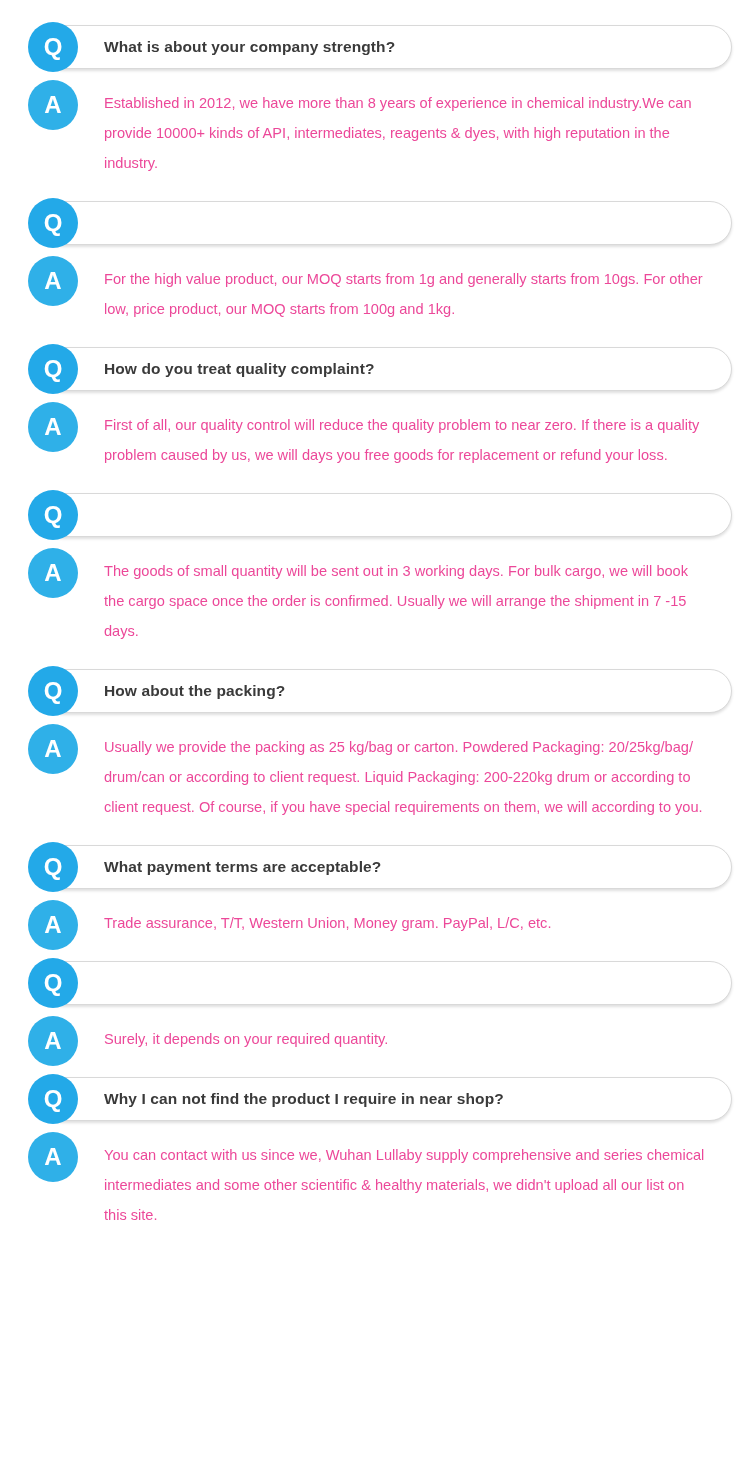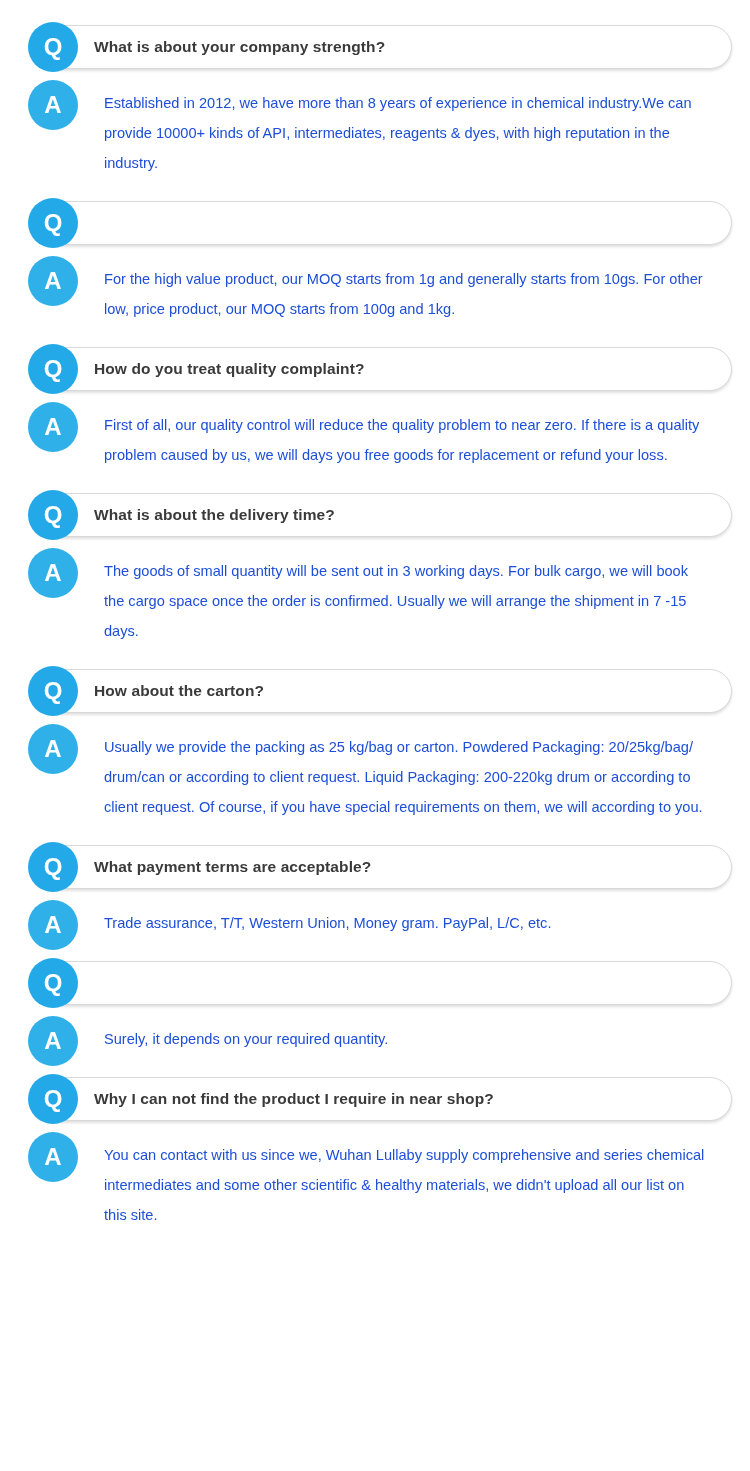--- a/index.html
+++ b/index.html
@@ -35,21 +35,21 @@
     right: 4px;
     top: 3px;
     height: 44px;
     background: #ffffff;
     border: 1px solid #d9d9d9;
     border-radius: 22px;
     box-shadow: 0 2px 3px rgba(0,0,0,0.13);
   }
   .q-text {
     position: absolute;
-    left: 80px;
+    left: 90px;
     right: 40px;
     top: 0;
     height: 50px;
     line-height: 50px;
     font-size: 15.5px;
     font-weight: bold;
     color: #3a3a3a;
     letter-spacing: 0.1px;
     overflow: hidden;
     white-space: nowrap;
@@ -76,21 +76,21 @@
   .a-row {
     position: relative;
     min-height: 54px;
     padding: 0 0 16px 0;
   }
   .a-text {
     margin-left: 90px;
     margin-right: 28px;
     font-size: 14.6px;
     line-height: 30px;
-    color: #1d4ed8;
+    color: #ec4899;
     padding-top: 8px;
   }
 </style>
 </head>
 <body>
 
 <div class="faq-wrap">
 
   <div class="faq-item">
     <div class="q-row">
@@ -124,33 +124,32 @@
     <div class="a-row">
       <div class="badge a">A</div>
       <div class="a-text">First of all, our quality control will reduce the quality problem to near zero. If there is a quality problem caused by us, we will days you free goods for replacement or refund your loss.</div>
     </div>
   </div>
 
   <div class="faq-item">
     <div class="q-row">
       <div class="q-pill"></div>
       <div class="badge q">Q</div>
-      <div class="q-text">What is about the delivery time?</div>
     </div>
     <div class="a-row">
       <div class="badge a">A</div>
       <div class="a-text">The goods of small quantity will be sent out in 3 working days. For bulk cargo, we will book the cargo space once the order is confirmed. Usually we will arrange the shipment in 7 -15 days.</div>
     </div>
   </div>
 
   <div class="faq-item">
     <div class="q-row">
       <div class="q-pill"></div>
       <div class="badge q">Q</div>
-      <div class="q-text">How about the carton?</div>
+      <div class="q-text">How about the packing?</div>
     </div>
     <div class="a-row">
       <div class="badge a">A</div>
       <div class="a-text">Usually we provide the packing as 25 kg/bag or carton. Powdered Packaging: 20/25kg/bag/ drum/can or according to client request. Liquid Packaging: 200-220kg drum or according to client request. Of course, if you have special requirements on them, we will according to you.</div>
     </div>
   </div>
 
   <div class="faq-item">
     <div class="q-row">
       <div class="q-pill"></div>

